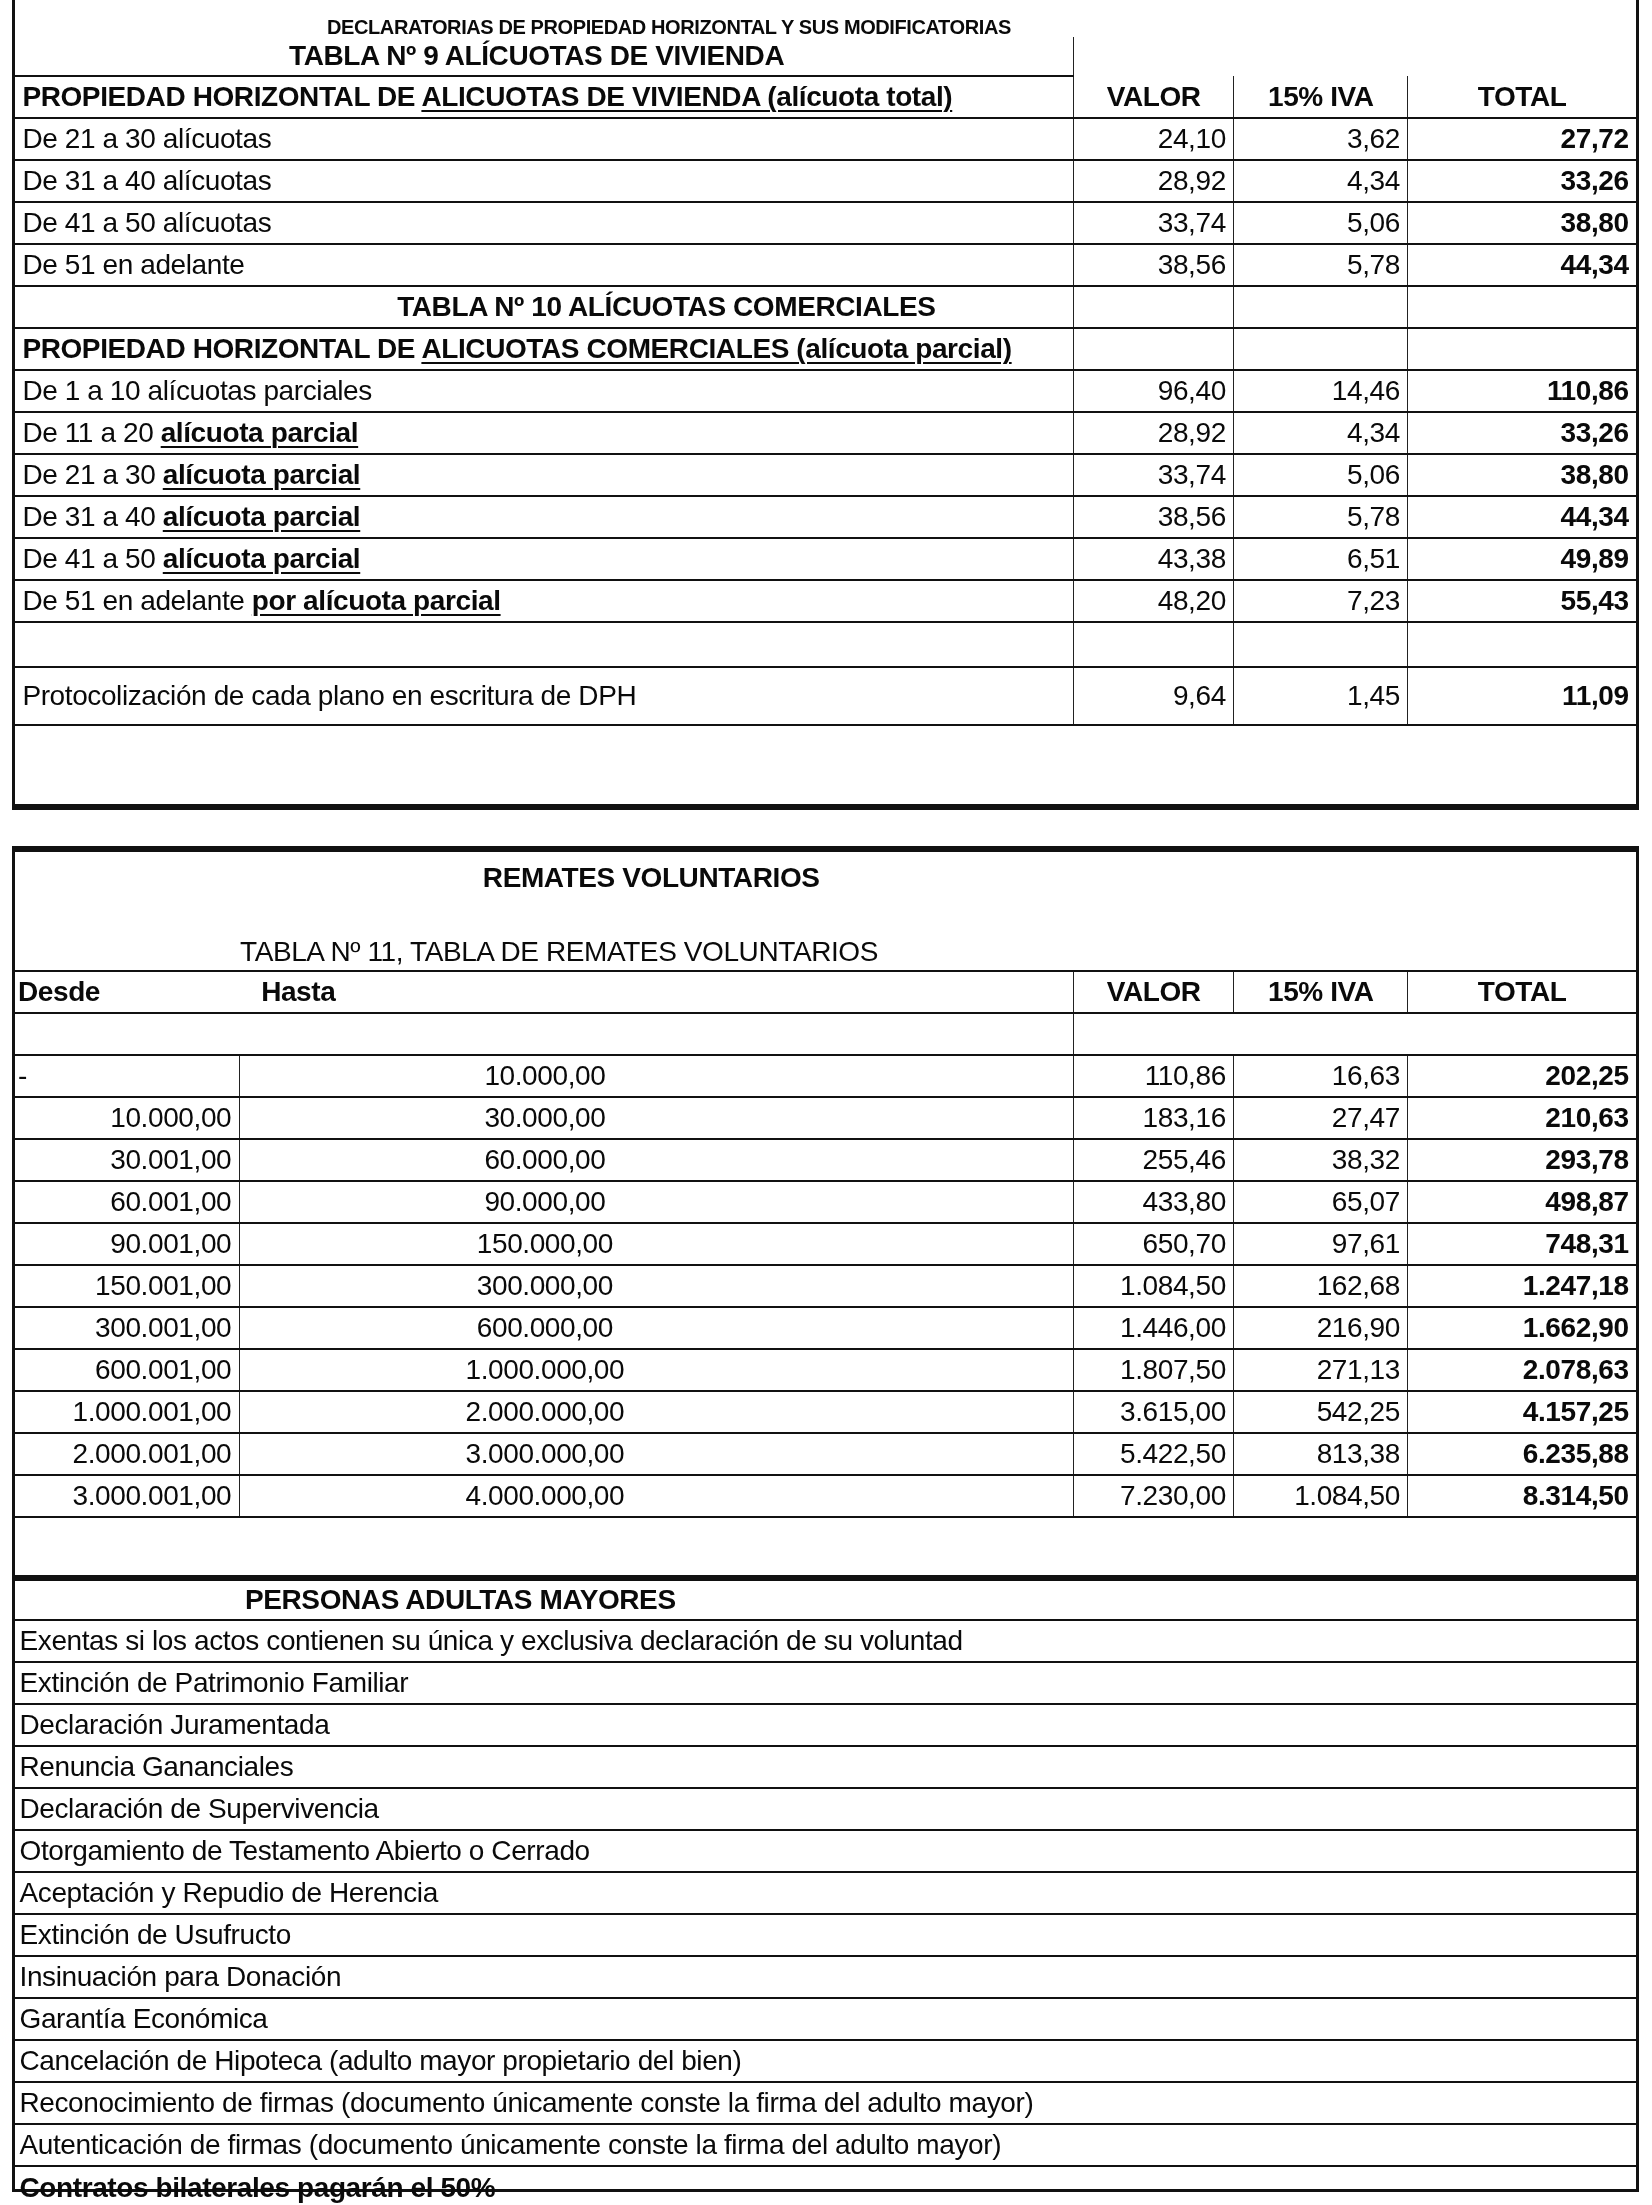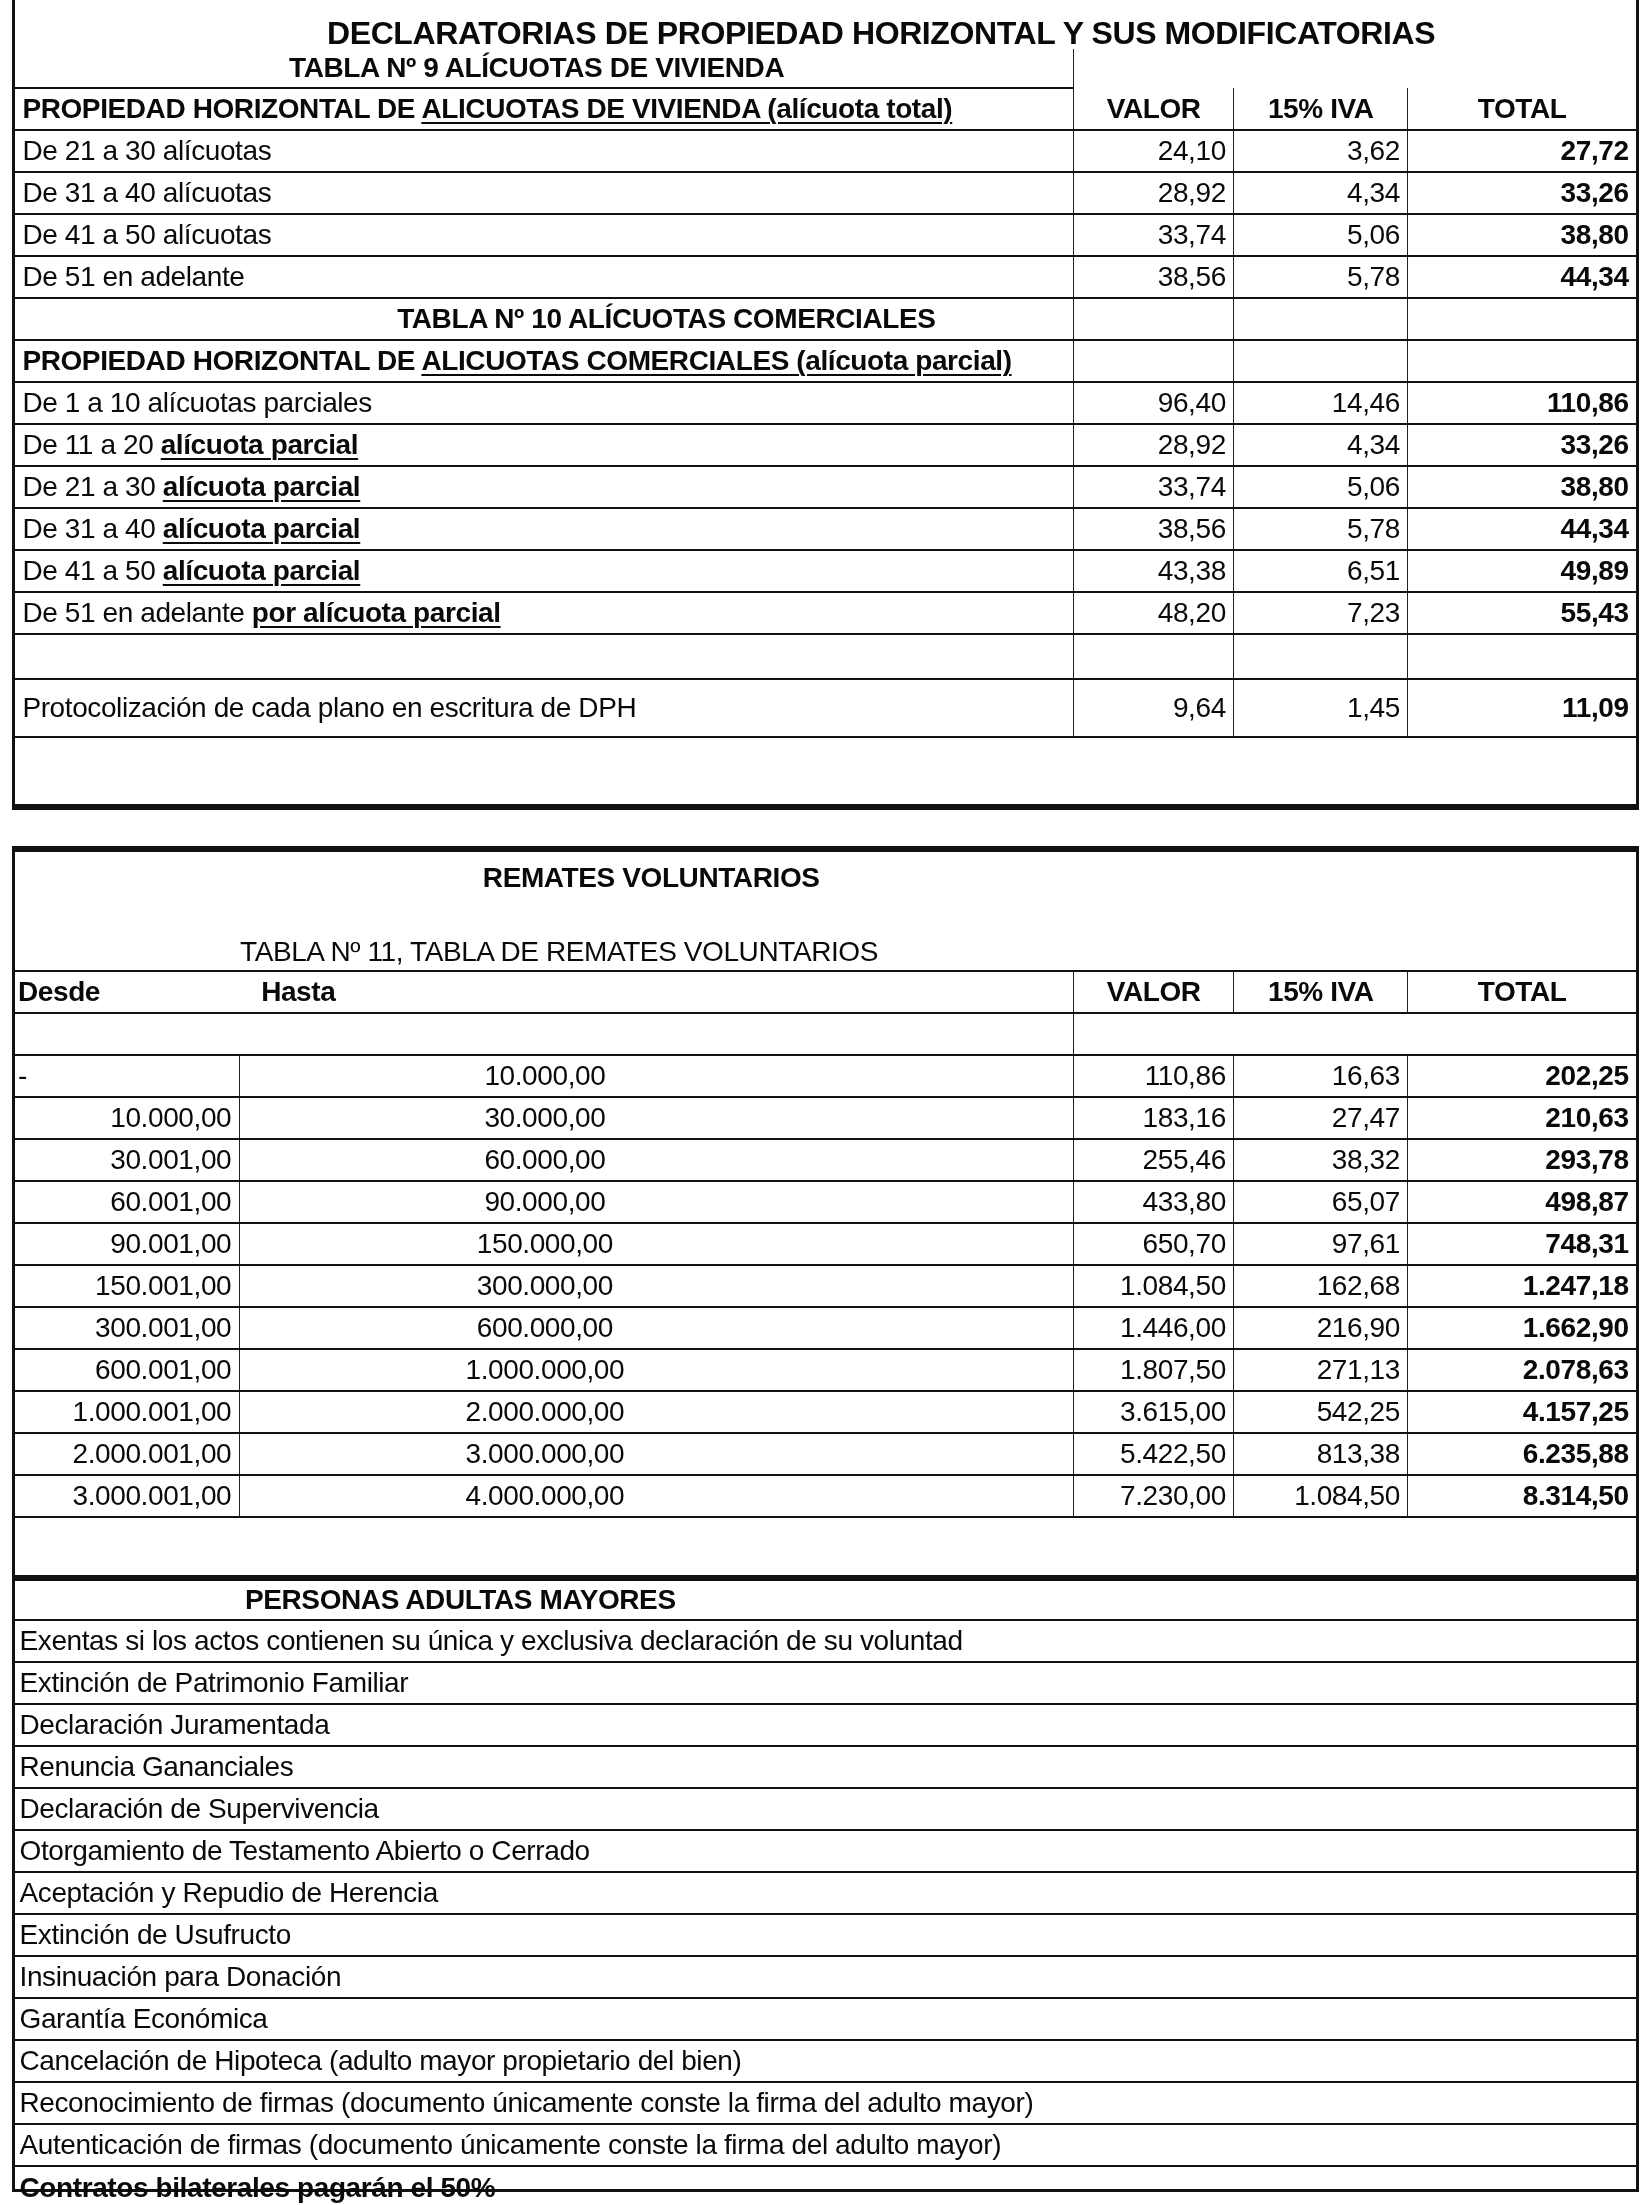--- a/index.html
+++ b/index.html
@@ -23,21 +23,21 @@
   
   .t1 col.c0 { width: 1058px; }
   .t1 col.c1 { width: 160px; }
   .t1 col.c2 { width: 174px; }
   .t1 col.c3 { width: 228px; }
   .t1 tr { height: 42px; }
   .t1 tr.title-row { height: 37px; }
   .t1 tr.sub-row { height: 39px; }
   .t1 tr.tall { height: 58px; }
   .t1 tr.spacer { height: 45px; }
-  .t1 td.title { font-size: 32px; font-weight: bold; text-align: center; padding-top: 17px; }
+  .t1 td.title { font-size: 20px; font-weight: bold; text-align: center; padding-top: 17px; }
 
   
   .t2 col.a { width: 224px; }
   .t2 col.b2 { width: 834px; }
   .t2 col.c1 { width: 160px; }
   .t2 col.c2 { width: 174px; }
   .t2 col.c3 { width: 228px; }
   .t2 tr { height: 42px; }
   .t2 tr.head1 { height: 74px; }
   .t2 tr.head2 { height: 45px; }

